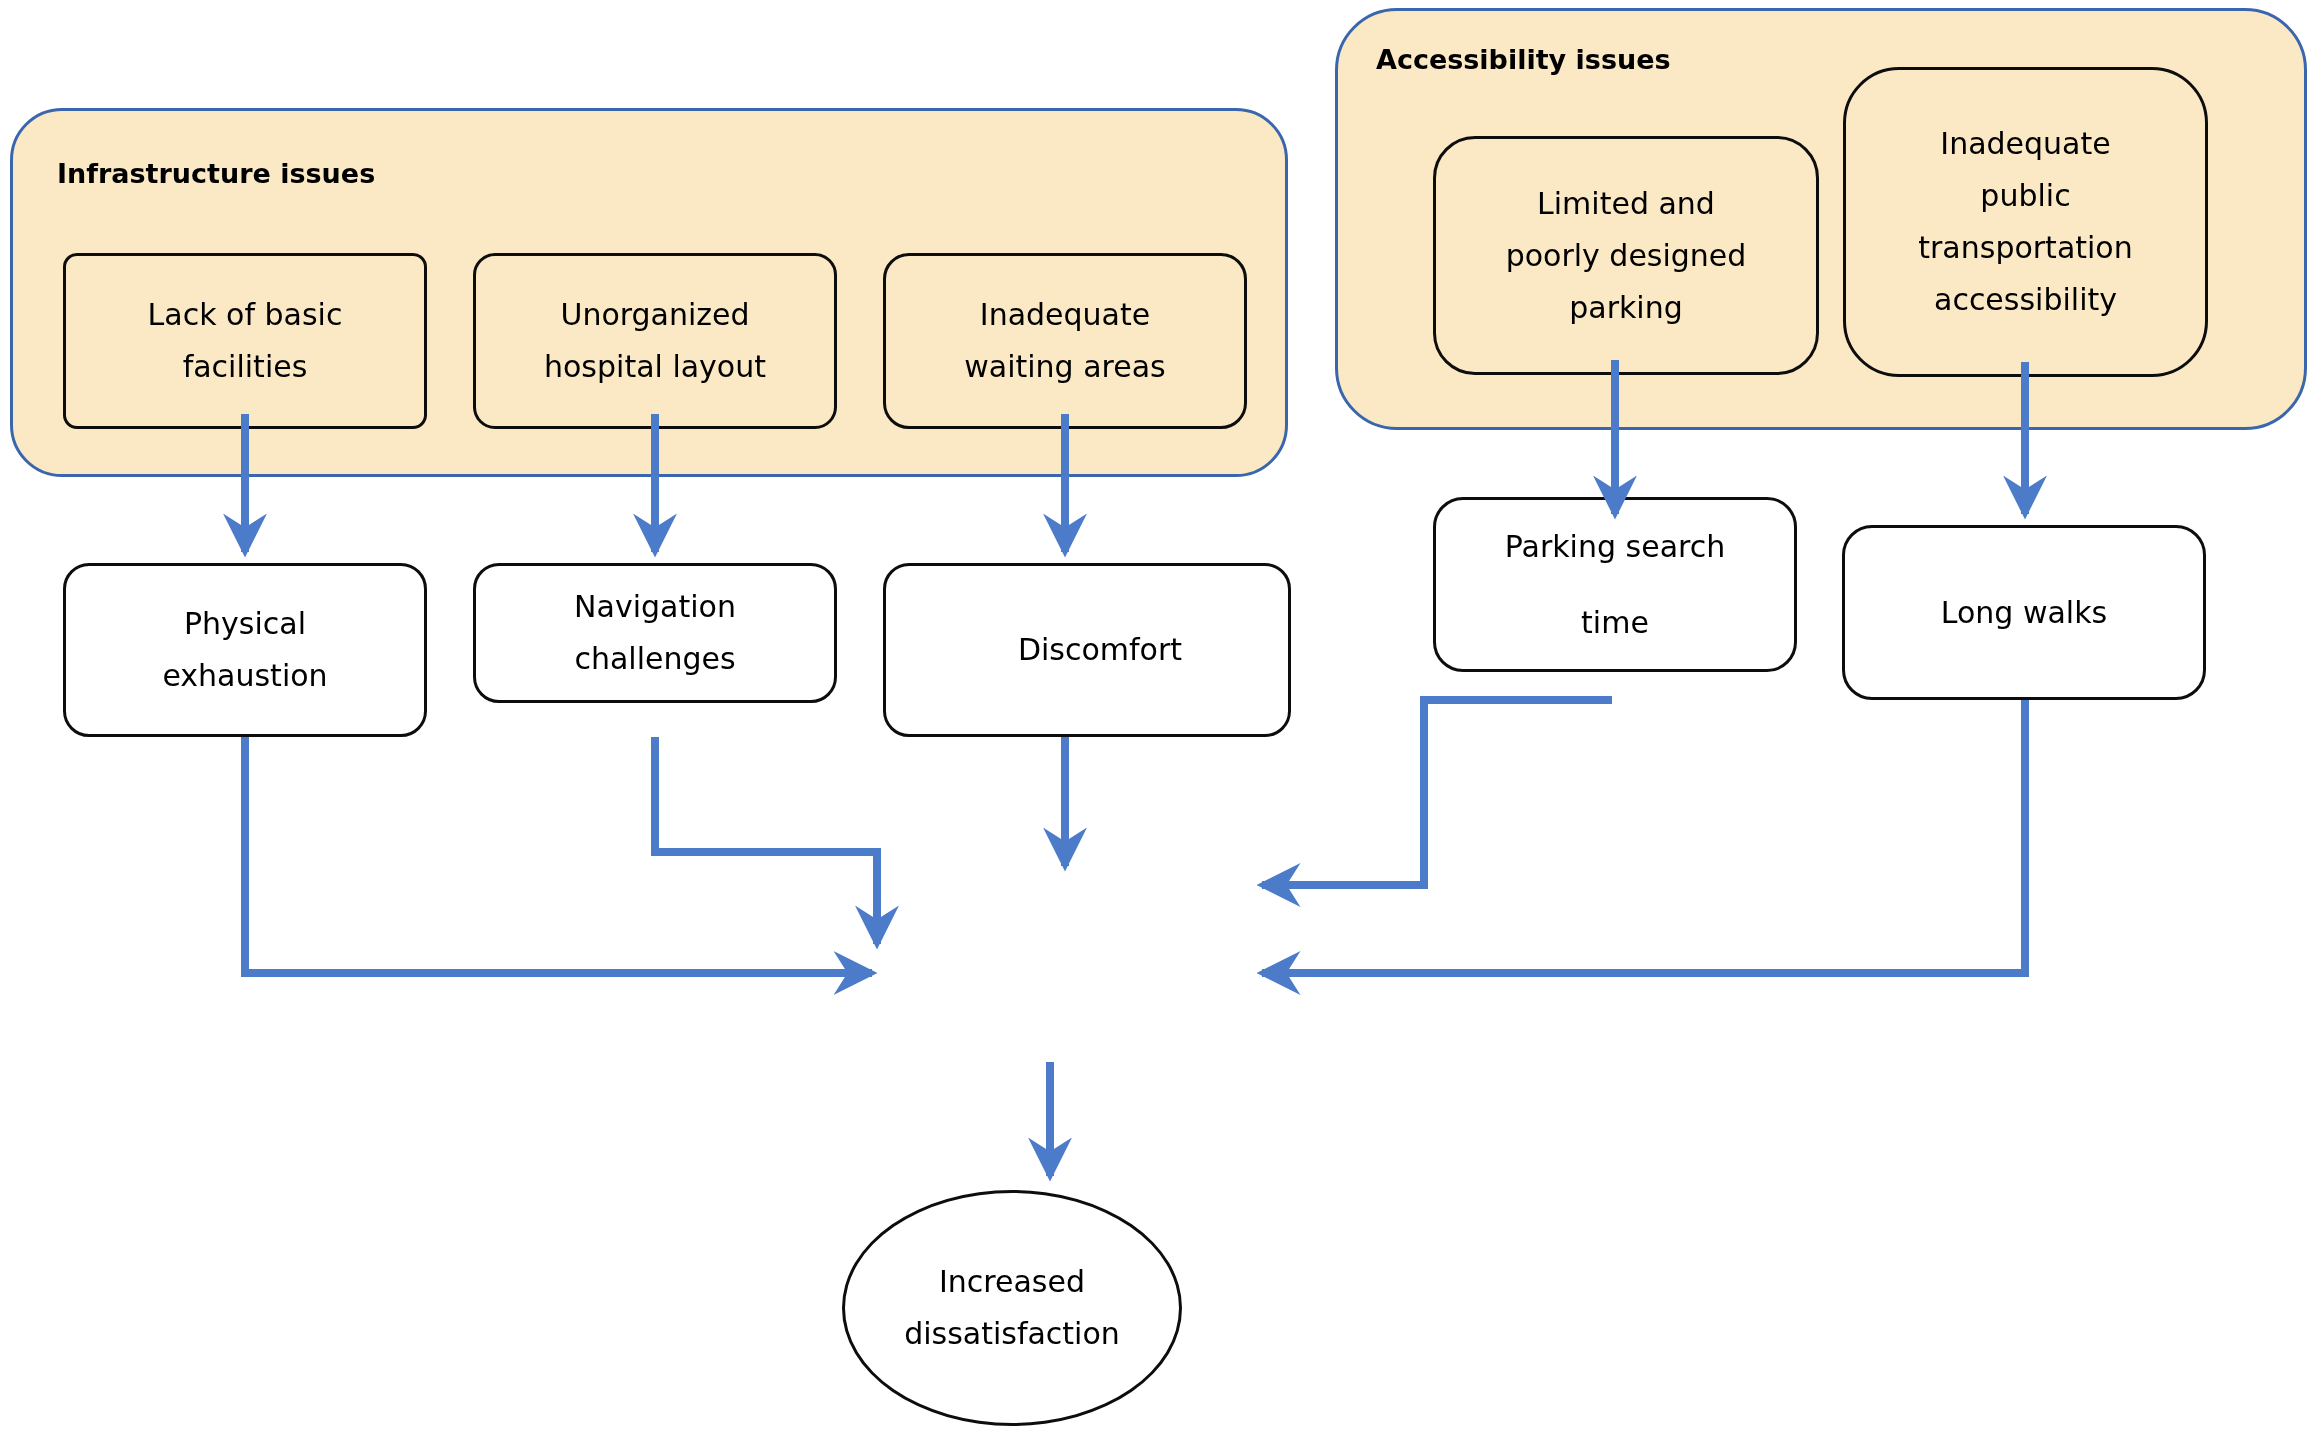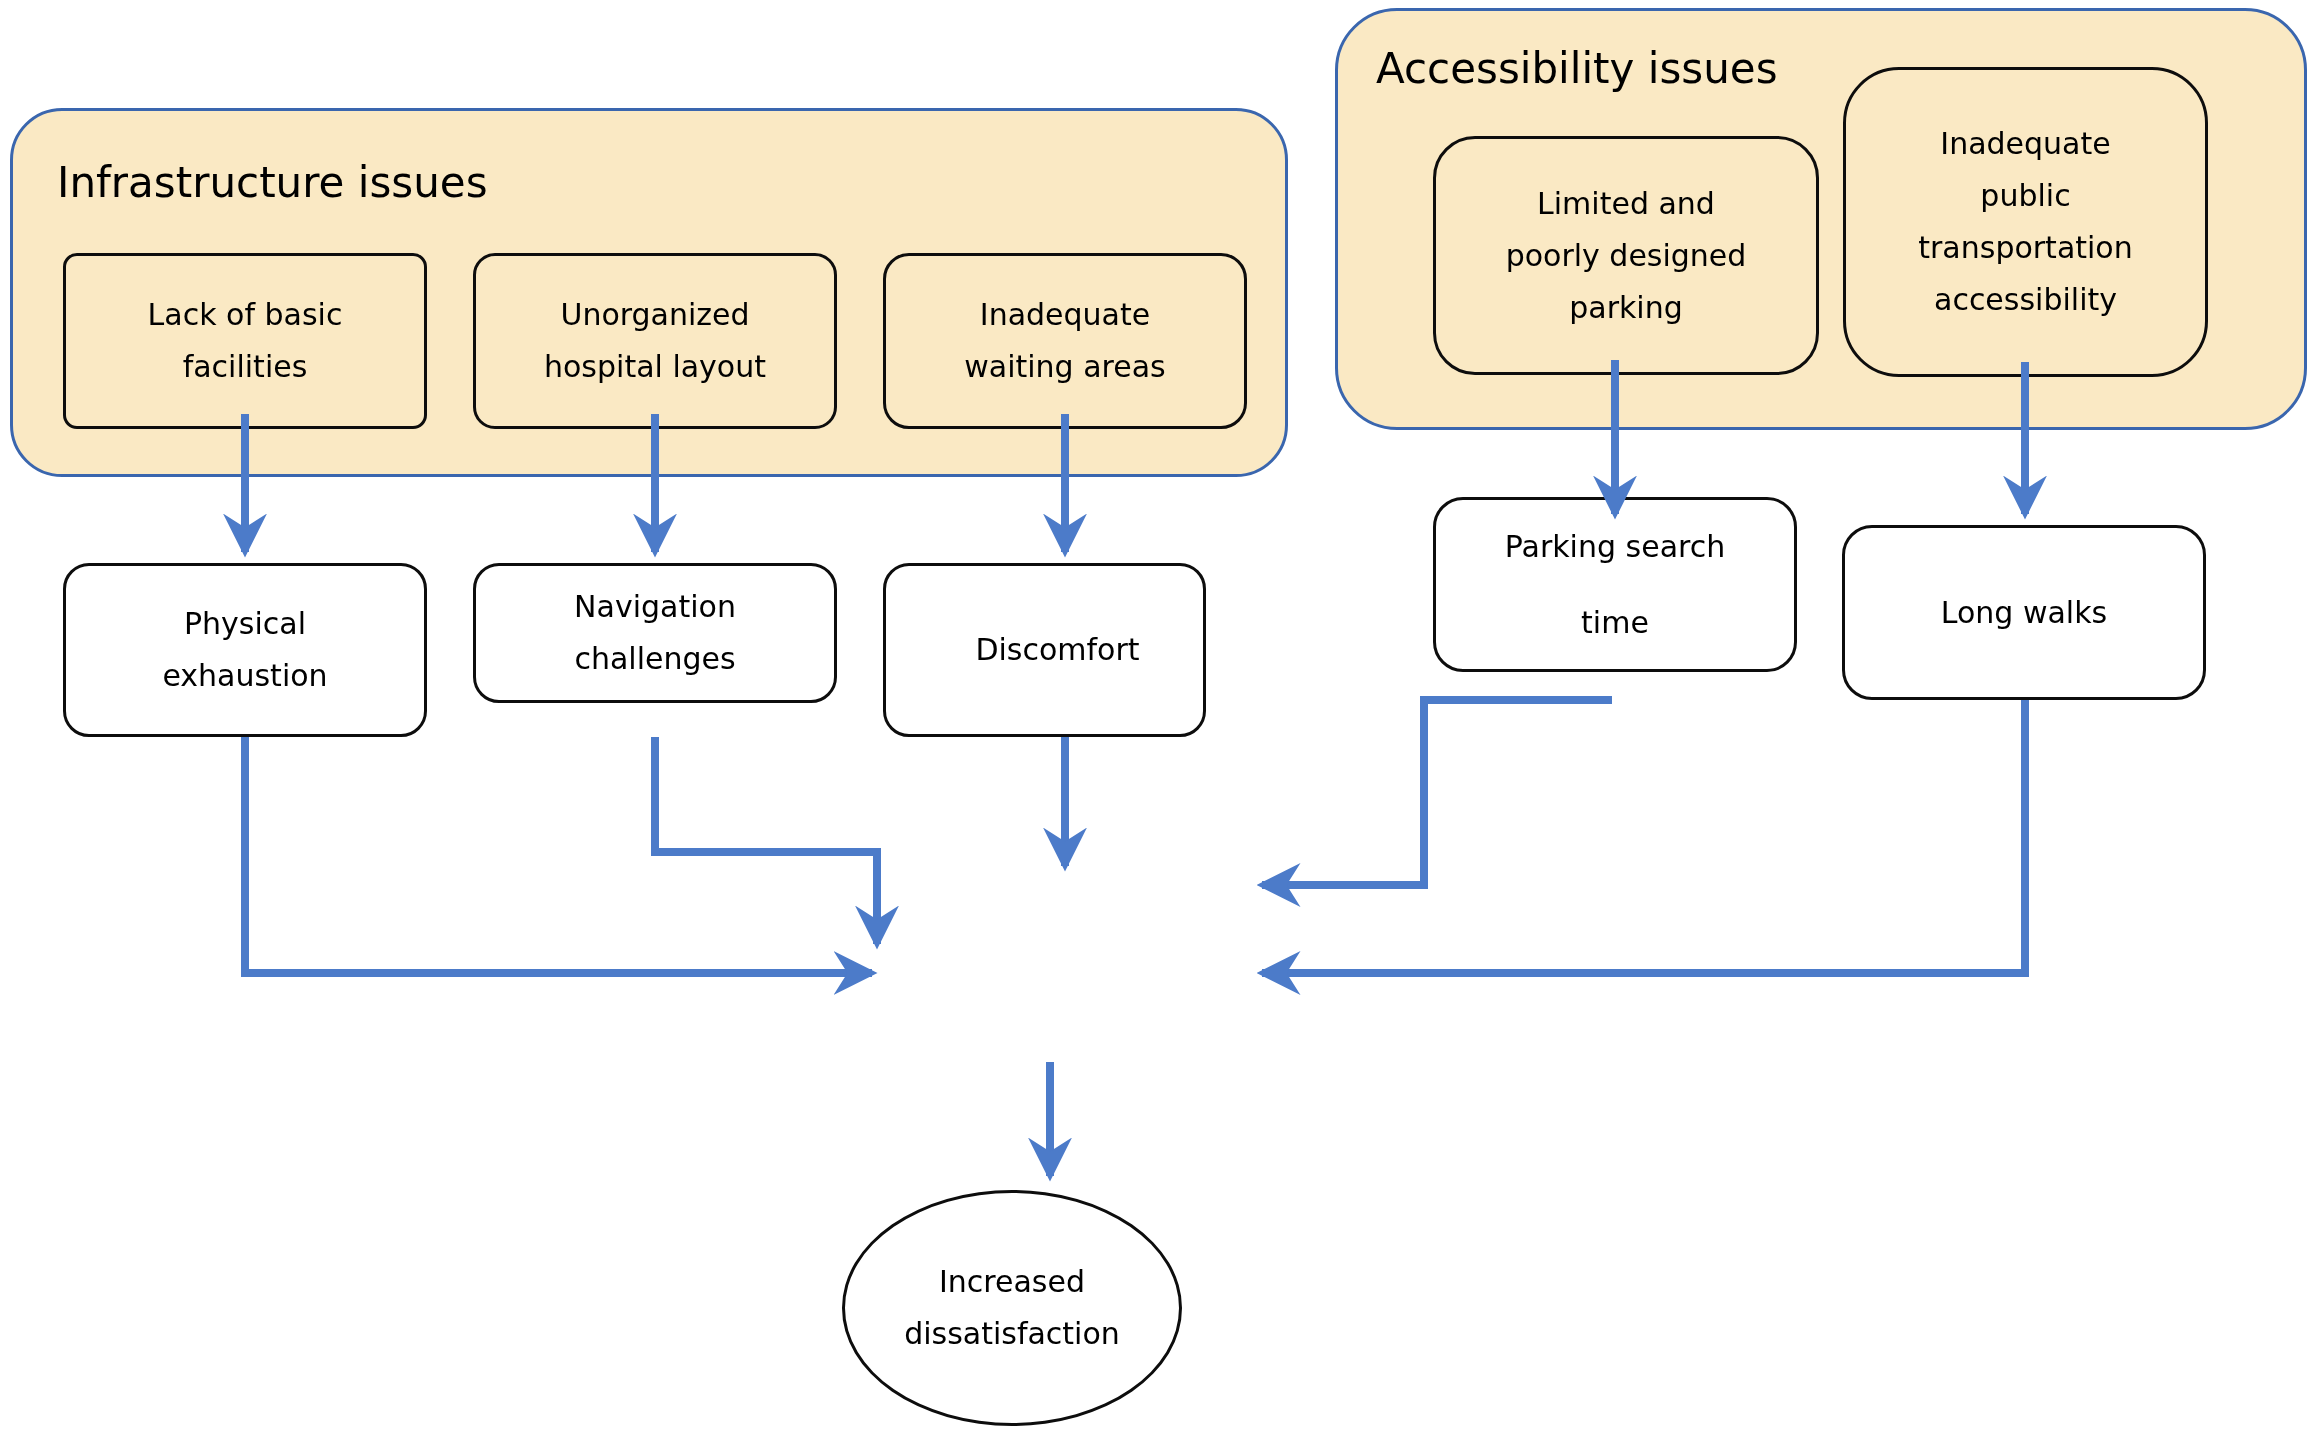--- a/index.html
+++ b/index.html
@@ -20,21 +20,21 @@
   .edges{position:absolute;left:0;top:0;z-index:3;pointer-events:none;}
   .edge{fill:none;stroke:var(--arrow);stroke-width:8;}
   .arrowhead{fill:var(--arrow);}
   .group{
     position:absolute;z-index:1;box-sizing:border-box;
     background:var(--group-fill);
     border:3px solid var(--group-border);
   }
   .group-title{
     position:absolute;z-index:2;
-    font-size:42px;font-weight:normal;white-space:nowrap;
+    font-size:27px;font-weight:bold;white-space:nowrap;
   }
   .node{
     position:absolute;z-index:2;box-sizing:border-box;
     display:flex;flex-direction:column;justify-content:center;align-items:center;
     text-align:center;
     font-size:30px;line-height:52px;
     border:3.5px solid var(--node-border);
   }
   .node.tan{background:var(--group-fill);margin-top:15px;}
   .node.white{background:#ffffff;}
@@ -76,21 +76,21 @@
     </div>
 
   <div class="node white" style="left:63px;top:563px;width:364px;height:174px;border-radius:26px;">
       <div>Physical</div>
       <div>exhaustion</div>
     </div>
   <div class="node white" style="left:473px;top:563px;width:364px;height:140px;border-radius:26px;">
       <div>Navigation</div>
       <div>challenges</div>
     </div>
-  <div class="node white" style="left:883px;top:563px;width:323px;height:174px;border-radius:26px;padding-left:26px;">
+  <div class="node white" style="left:883px;top:563px;width:408px;height:174px;border-radius:26px;padding-left:26px;">
       <div>Discomfort</div>
     </div>
   <div class="node white" style="left:1433px;top:497px;width:364px;height:175px;border-radius:30px;gap:24px;">
       <div>Parking search</div>
       <div>time</div>
     </div>
   <div class="node white" style="left:1842px;top:525px;width:364px;height:175px;border-radius:30px;">
       <div>Long walks</div>
     </div>
 

